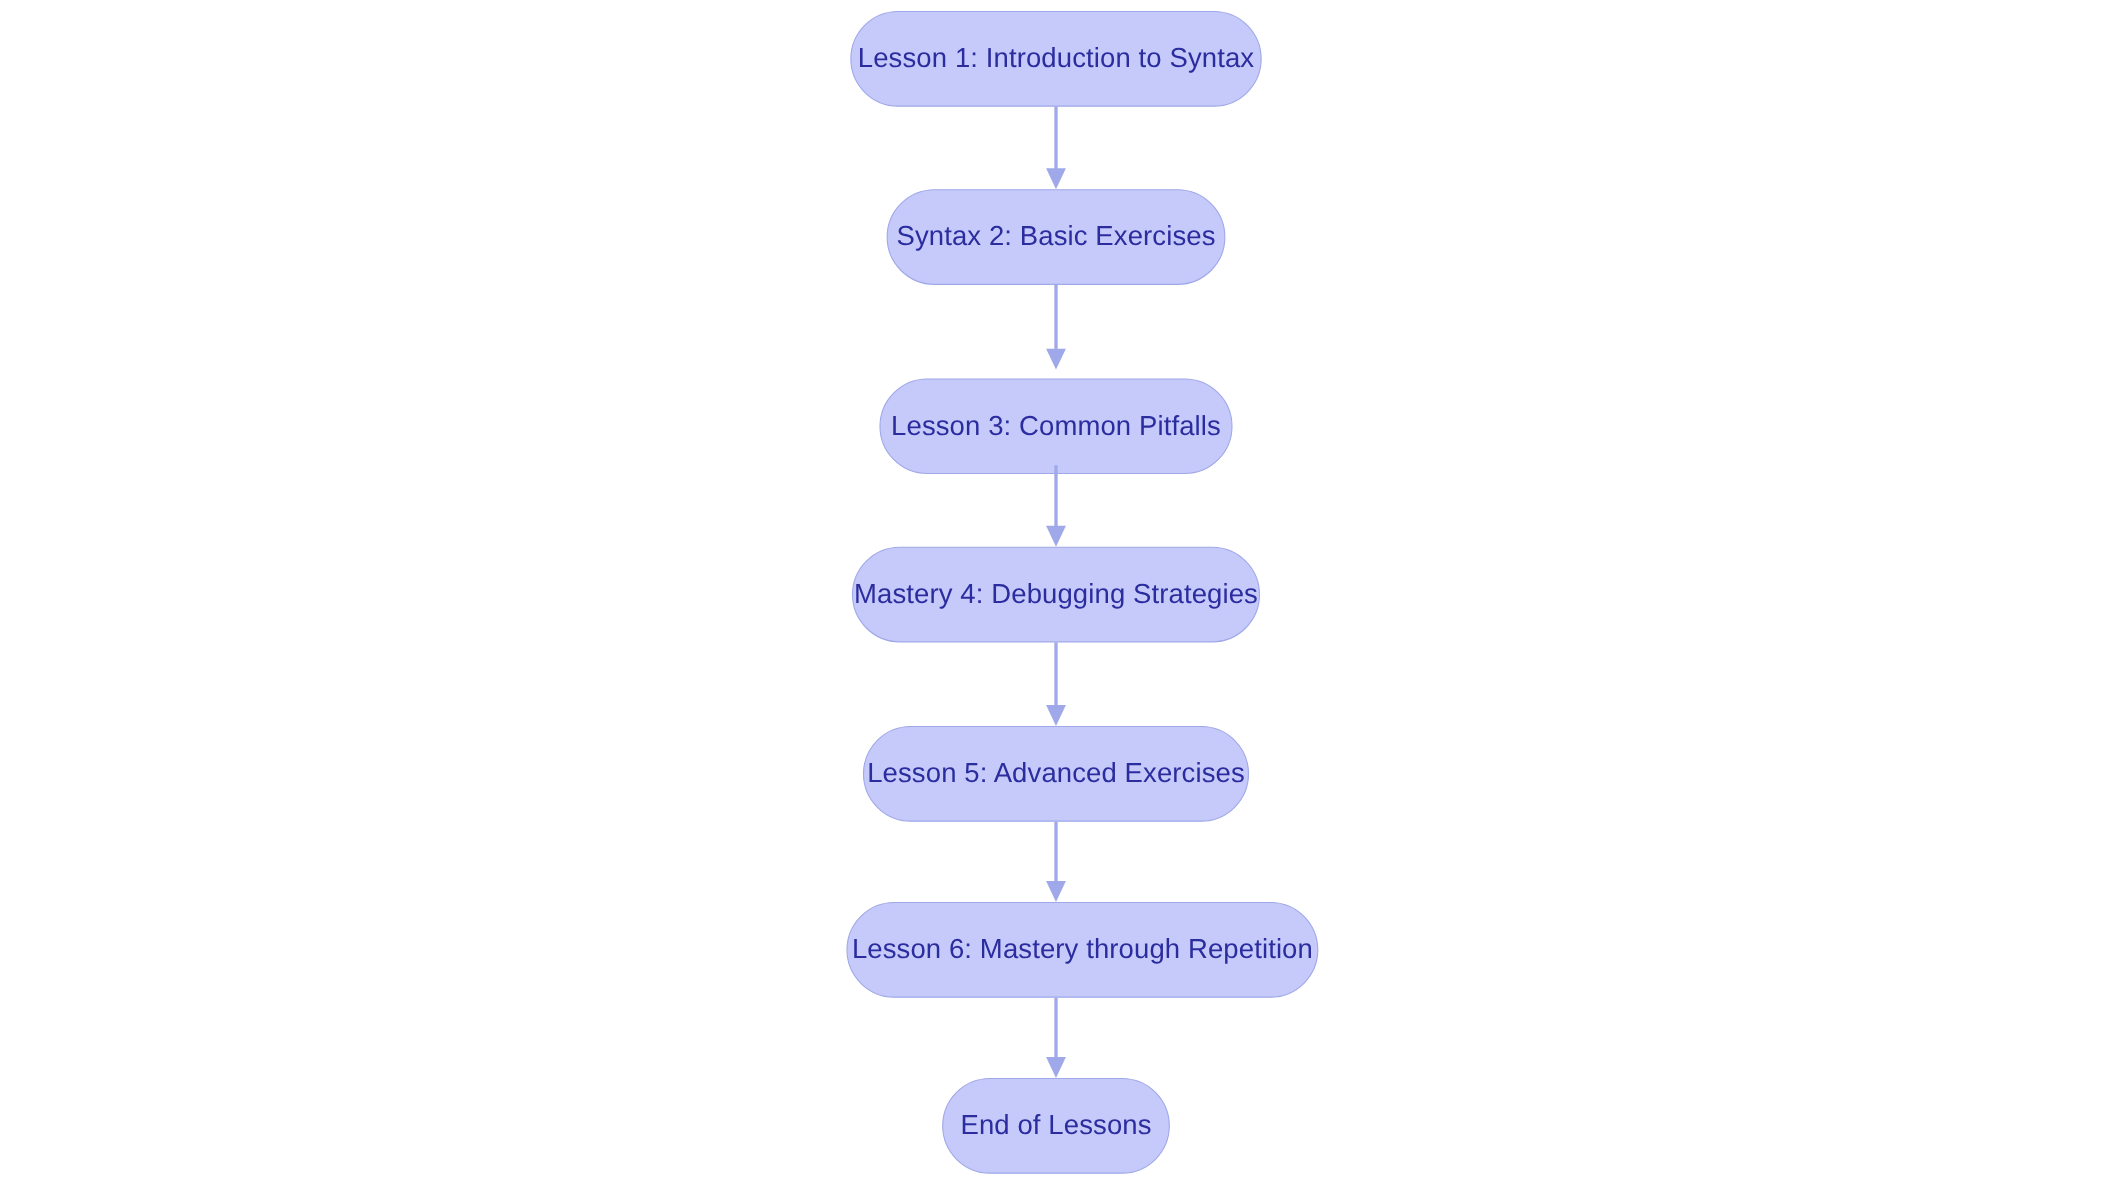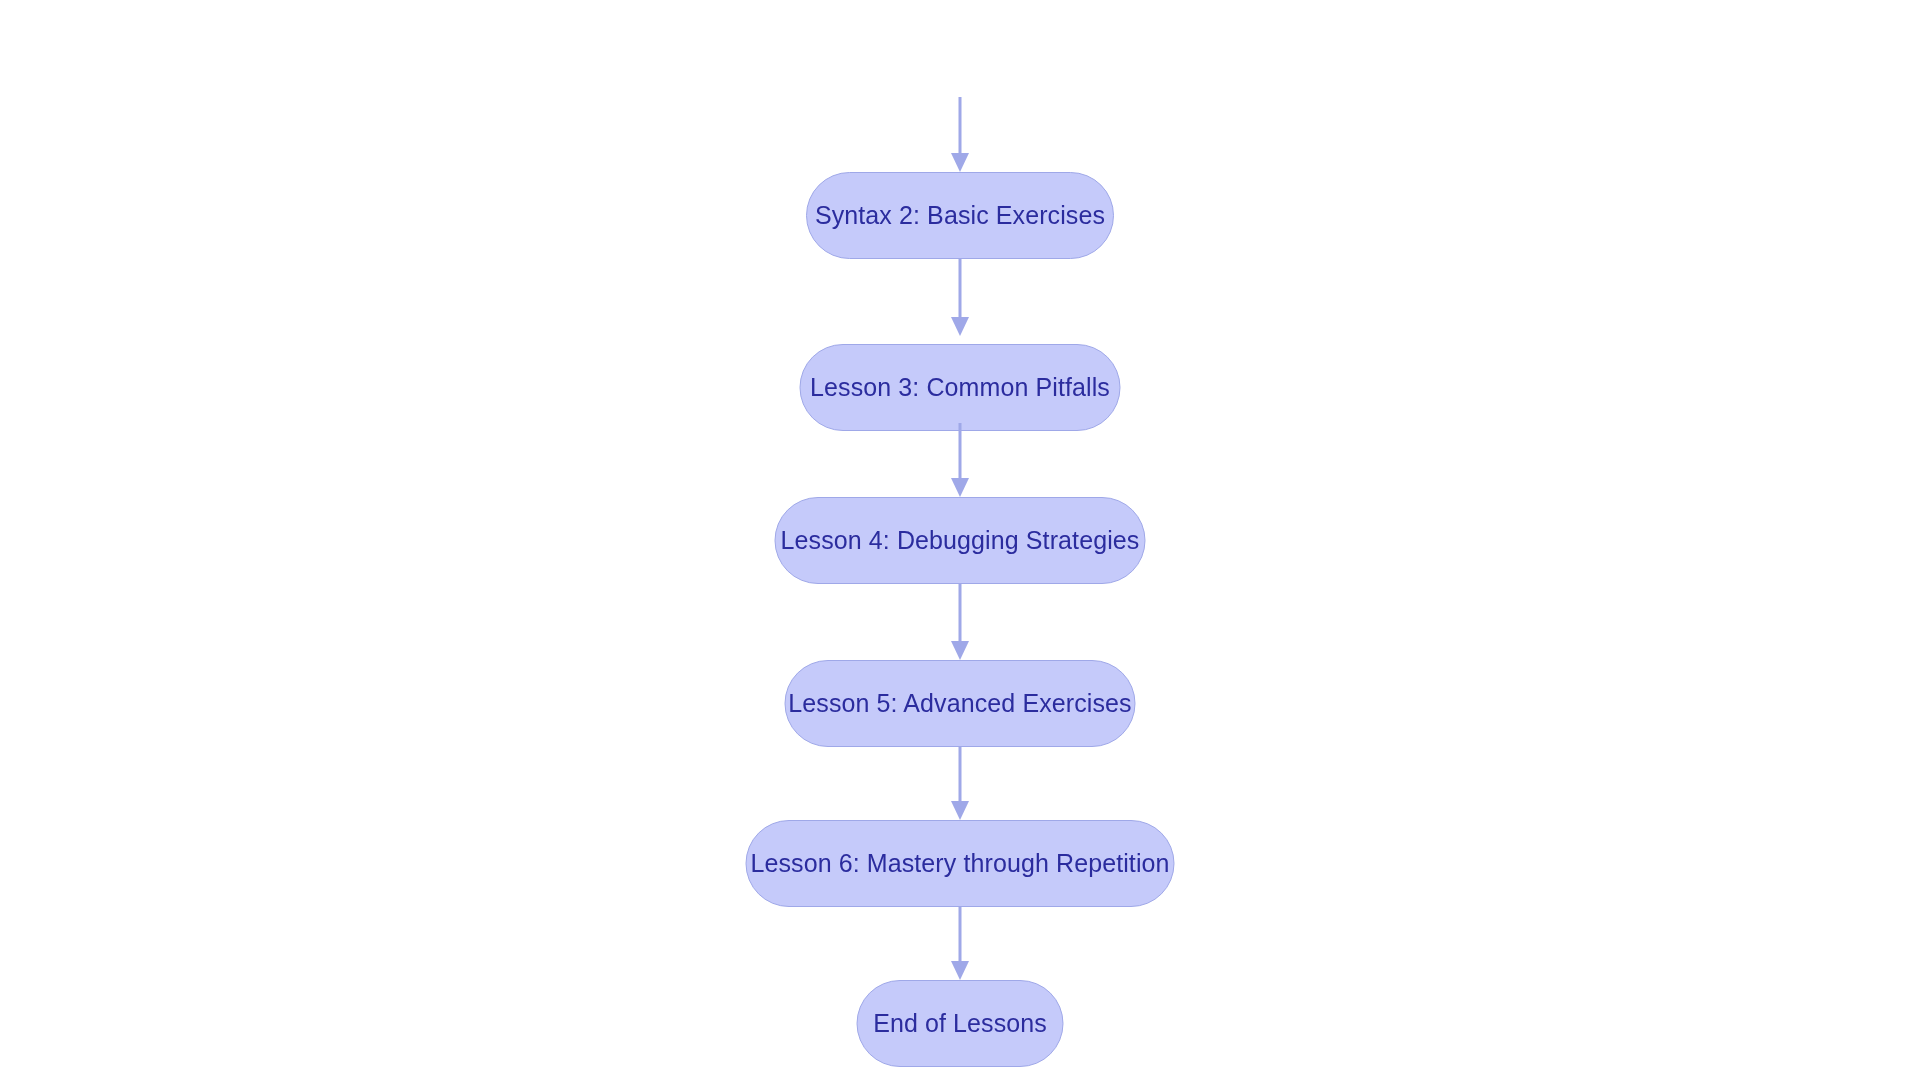--- a/index.html
+++ b/index.html
@@ -45,21 +45,21 @@
     letter-spacing: 0.1px;
     line-height: 1;
     white-space: nowrap;
     font-family: "Liberation Sans", sans-serif;
   }
   .n1 { top: 10px;  width: 374px; }
   .n2 { top: 172px; width: 308px; }
   .n3 { top: 344px; width: 321px; }
   .n4 { top: 497px; width: 371px; }
   .n5 { top: 660px; width: 351px; }
-  .n6 { top: 820px; width: 429px; }
+  .n6 { top: 820px; width: 429px; margin-left: 24px; }
   .n7 { top: 980px; width: 207px; align-items: center; }
 
   .connector {
     position: absolute;
     left: 960px;
     transform: translateX(-50%);
     width: 20px;
   }
   .connector .line {
     position: absolute;
@@ -102,20 +102,23 @@
   .c6 { top: 907px; height: 73px; }
   .c6 .line { height: 56px; }
   .c6 .head { top: 54px; }
 </style>
 </head>
 <body>
 
 <div id="canvas">
   <div class="flow-column">
 
+    <div class="node n1">
+      <span class="node-label">Lesson 1: Introduction to Syntax</span>
+    </div>
 
     <div class="connector c1">
       <div class="line"></div>
       <div class="head"></div>
     </div>
 
     <div class="node n2">
       <span class="node-label">Syntax 2: Basic Exercises</span>
     </div>
 
@@ -127,21 +130,21 @@
     <div class="node n3">
       <span class="node-label">Lesson 3: Common Pitfalls</span>
     </div>
 
     <div class="connector c3">
       <div class="line"></div>
       <div class="head"></div>
     </div>
 
     <div class="node n4">
-      <span class="node-label">Lesson 4: Debugging Strategies</span>
+      <span class="node-label">Mastery 4: Debugging Strategies</span>
     </div>
 
     <div class="connector c4">
       <div class="line"></div>
       <div class="head"></div>
     </div>
 
     <div class="node n5">
       <span class="node-label">Lesson 5: Advanced Exercises</span>
     </div>

